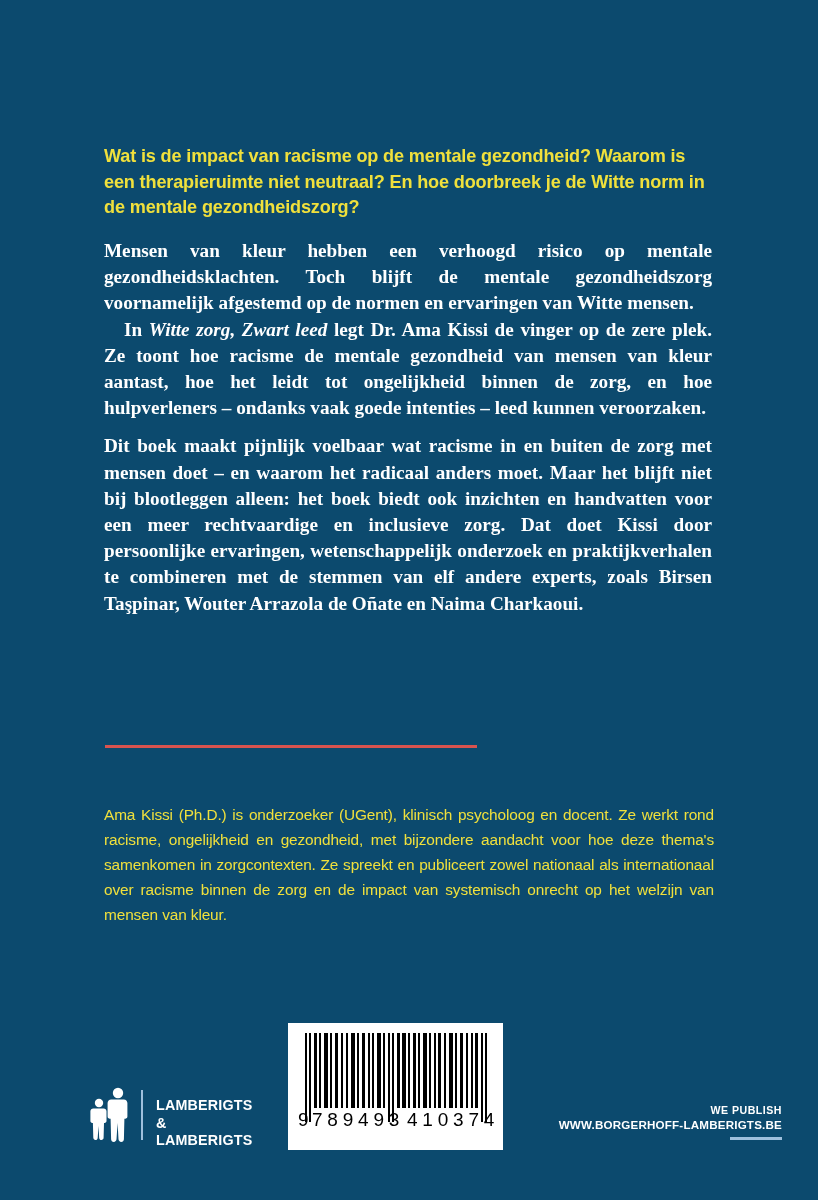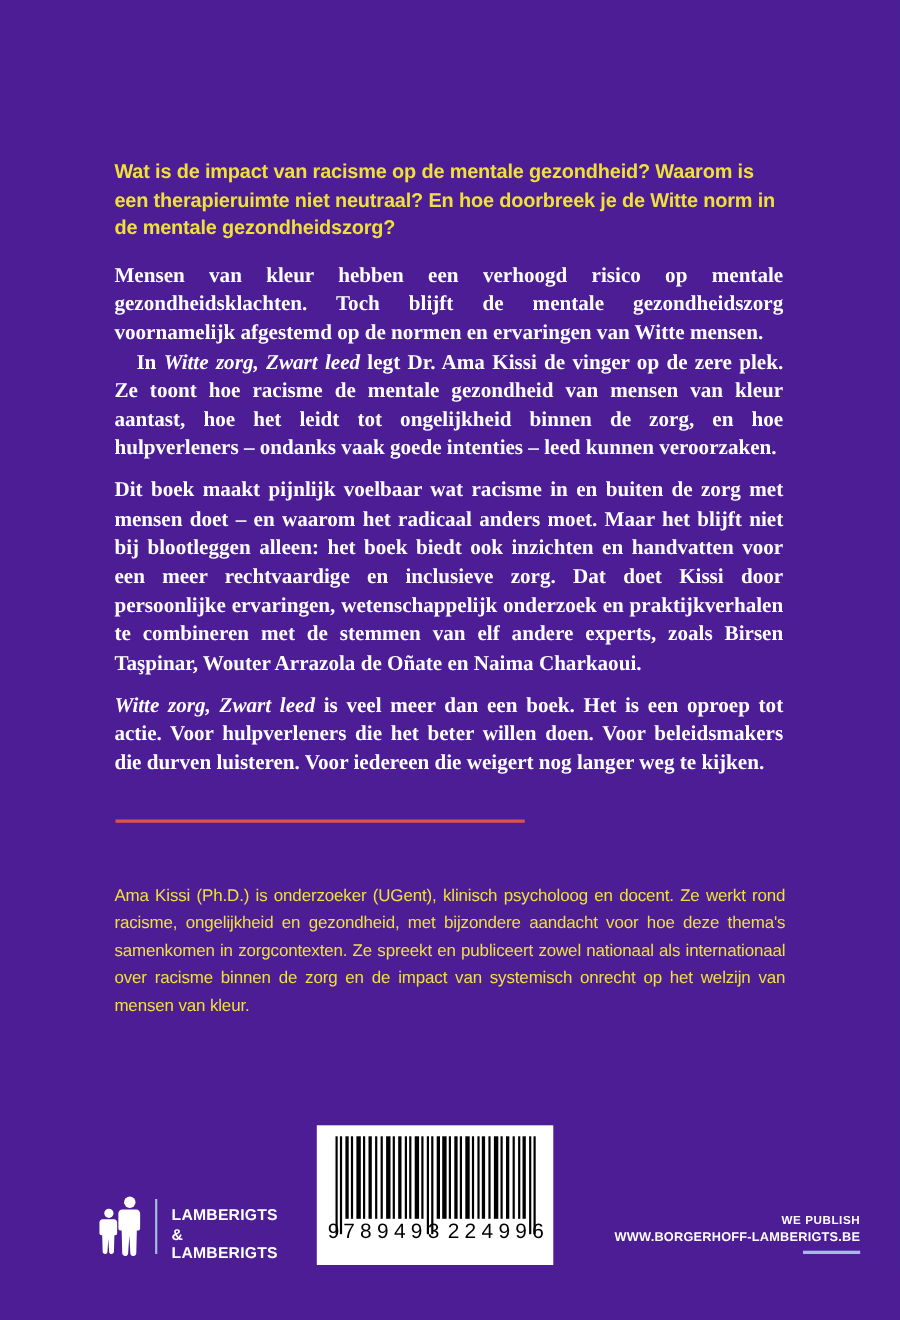--- a/index.html
+++ b/index.html
@@ -10,21 +10,21 @@
     width: 818px;
     height: 1200px;
     background: #0b5197;
     font-family: "Liberation Sans", sans-serif;
     overflow: hidden;
     position: relative;
   }
   .cover {
     position: absolute;
     inset: 0;
-    background: #4c1d95;
+    background: #0c4a6e;
   }
 
   
   .headline {
     position: absolute;
     left: 104px;
     top: 144px;
     width: 610px;
     color: #f0e03c;
     font-family: "Liberation Sans", sans-serif;
@@ -204,21 +204,20 @@
 <div class="cover">
 
   <div class="headline">Wat is de impact van racisme op de mentale gezondheid? Waarom is een therapieruimte niet neutraal? En hoe doorbreek je de Witte norm in de mentale gezondheidszorg?</div>
 
   <div class="body-copy">
     <p>
       <span>Mensen van kleur hebben een verhoogd risico op mentale gezondheidsklachten. Toch blijft de mentale gezondheidszorg voornamelijk afgestemd op de normen en ervaringen van Witte mensen.</span>
       <span class="indent"><span>In </span><em>Witte zorg, Zwart leed</em><span> legt Dr. Ama Kissi de vinger op de zere plek. Ze toont hoe racisme de mentale gezondheid van mensen van kleur aantast, hoe het leidt tot ongelijkheid binnen de zorg, en hoe hulpverleners – ondanks vaak goede intenties – leed kunnen veroorzaken.</span></span>
     </p>
     <p class="gap">Dit boek maakt pijnlijk voelbaar wat racisme in en buiten de zorg met mensen doet – en waarom het radicaal anders moet. Maar het blijft niet bij blootleggen alleen: het boek biedt ook inzichten en handvatten voor een meer rechtvaardige en inclusieve zorg. Dat doet Kissi door persoonlijke ervaringen, wetenschappelijk onderzoek en praktijkverhalen te combineren met de stemmen van elf andere experts, zoals Birsen Taşpinar, Wouter Arrazola de Oñate en Naima Charkaoui.</p>
-    <p class="gap"><em>Witte zorg, Zwart leed</em><span> is veel meer dan een boek. Het is een oproep tot actie. Voor hulpverleners die het beter willen doen. Voor beleidsmakers die durven luisteren. Voor iedereen die weigert nog langer weg te kijken.</span></p>
   </div>
 
   <div class="red-rule"></div>
 
   <div class="bio"><b>Ama Kissi</b><span> (Ph.D.) is onderzoeker (UGent), klinisch psycholoog en docent. Ze werkt rond racisme, ongelijkheid en gezondheid, met bijzondere aandacht voor hoe deze thema's samenkomen in zorgcontexten. Ze spreekt en publiceert zowel nationaal als internationaal over racisme binnen de zorg en de impact van systemisch onrecht op het welzijn van mensen van kleur.</span></div>
 
   <div class="barcode-box">
     <div class="barcode-bars">
       <span class="tall" style="left:0px;width:2px;"></span>
       <span class="tall" style="left:4px;width:2px;"></span>
@@ -253,21 +252,21 @@
       <span style="left:155px;width:3px;"></span>
       <span style="left:161px;width:2px;"></span>
       <span style="left:166px;width:2px;"></span>
       <span style="left:170px;width:3px;"></span>
       <span class="tall" style="left:176px;width:2px;"></span>
       <span class="tall" style="left:180px;width:2px;"></span>
     </div>
     <div class="barcode-digits">
       <span class="d bc-lead">9</span>
       <span class="d bc-group1">789493</span>
-      <span class="d bc-group2">224996</span>
+      <span class="d bc-group2">410374</span>
     </div>
   </div>
 
   <div class="publisher">
     <div class="pub-mark">
       <svg viewBox="0 0 46 58" width="46" height="58" aria-hidden="true">
 
         <circle cx="30" cy="7" r="5.2" fill="#ffffff"></circle>
         <path d="M24.2 13.5 h11.6 c2.1 0 3.6 1.6 3.6 3.6 v13.4 c0 1.3 -1 2.2 -2.2 2.2 h-0.8 l-0.5 20.5 c0 1.6 -1.2 2.7 -2.7 2.7 -1.5 0 -2.6 -1.1 -2.7 -2.6 l-0.9 -16.3 -1.1 16.3 c-0.1 1.5 -1.2 2.6 -2.7 2.6 -1.5 0 -2.7 -1.2 -2.7 -2.7 l-0.5 -20.5 h-0.8 c-1.2 0 -2.2 -0.9 -2.2 -2.2 v-13.4 c0 -2 1.5 -3.6 3.6 -3.6 z" fill="#ffffff"></path>
 

